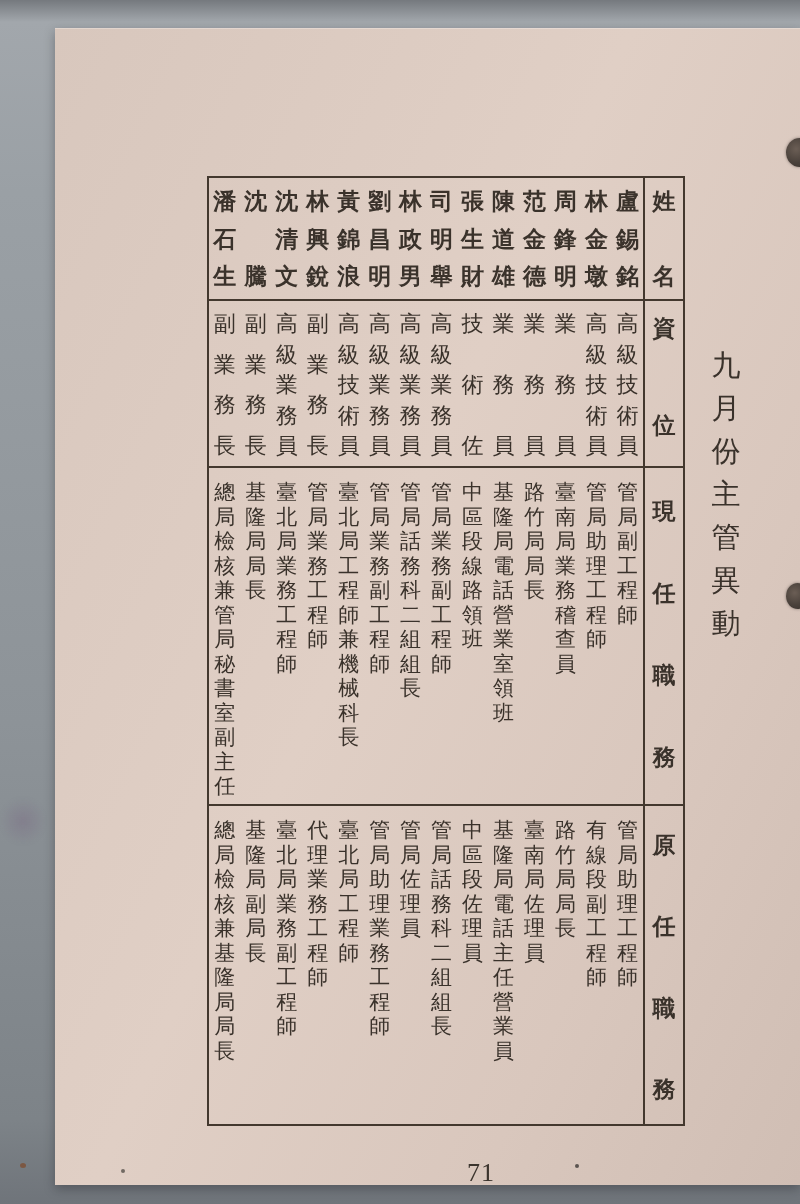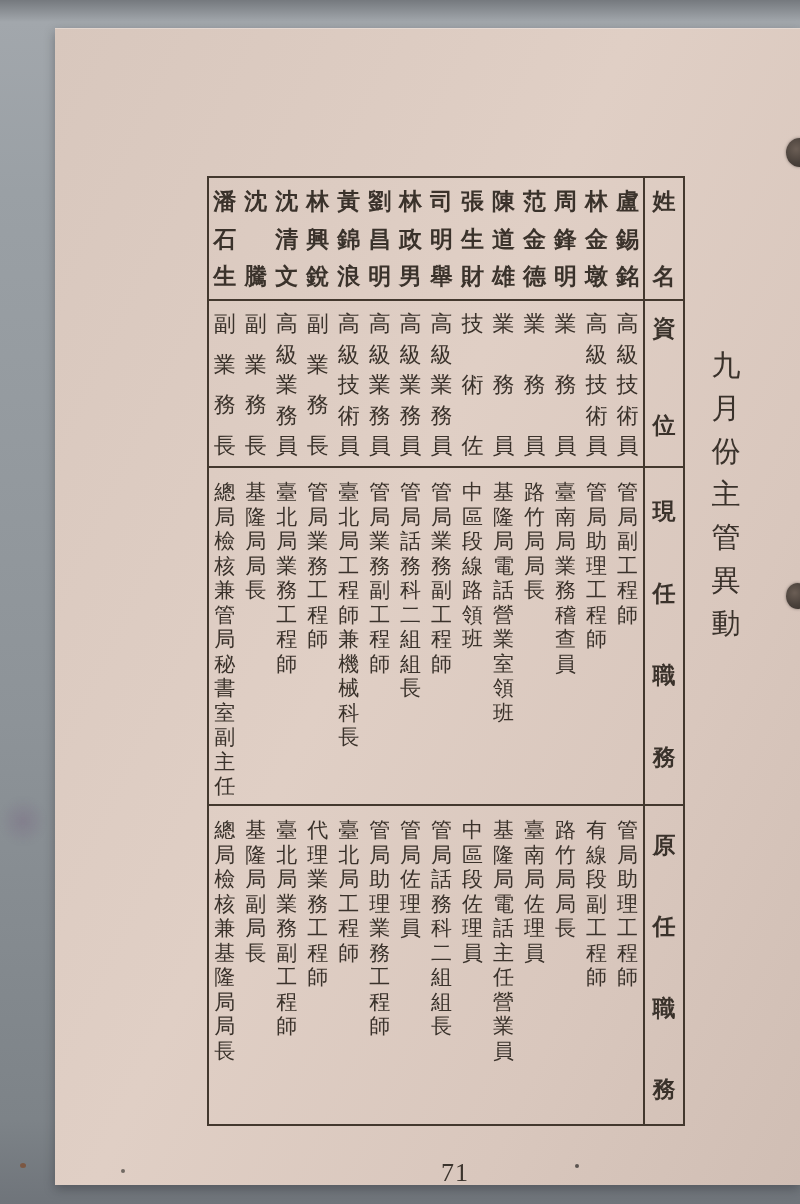--- a/index.html
+++ b/index.html
@@ -59,21 +59,21 @@
   .h-previous{flex:1;padding:28px 0 22px;}
   
   .page-title{
     position:absolute;left:652px;top:322px;width:38px;
     display:flex;flex-direction:column;align-items:center;
     color:var(--ink,#3a322b);
   }
   .page-title .ch{font-size:29px;line-height:30px;margin-bottom:13px;font-weight:500;}
   .page-number{
     position:absolute;left:386px;top:1130px;width:80px;
-    font-size:26px;color:#3b342d;letter-spacing:1px;
+    text-align:center;font-size:26px;color:#3b342d;letter-spacing:1px;
   }
   
   .hole{
     position:absolute;border-radius:50%;
     background:radial-gradient(circle at 38% 38%,#6b5e55 0%,#4a413b 55%,#38312c 100%);
     box-shadow:0 0 3px rgba(60,50,45,.55);
   }
   .hole-1{left:786px;top:138px;width:27px;height:29px;}
   .hole-2{left:786px;top:583px;width:23px;height:26px;}
   .smudge{

